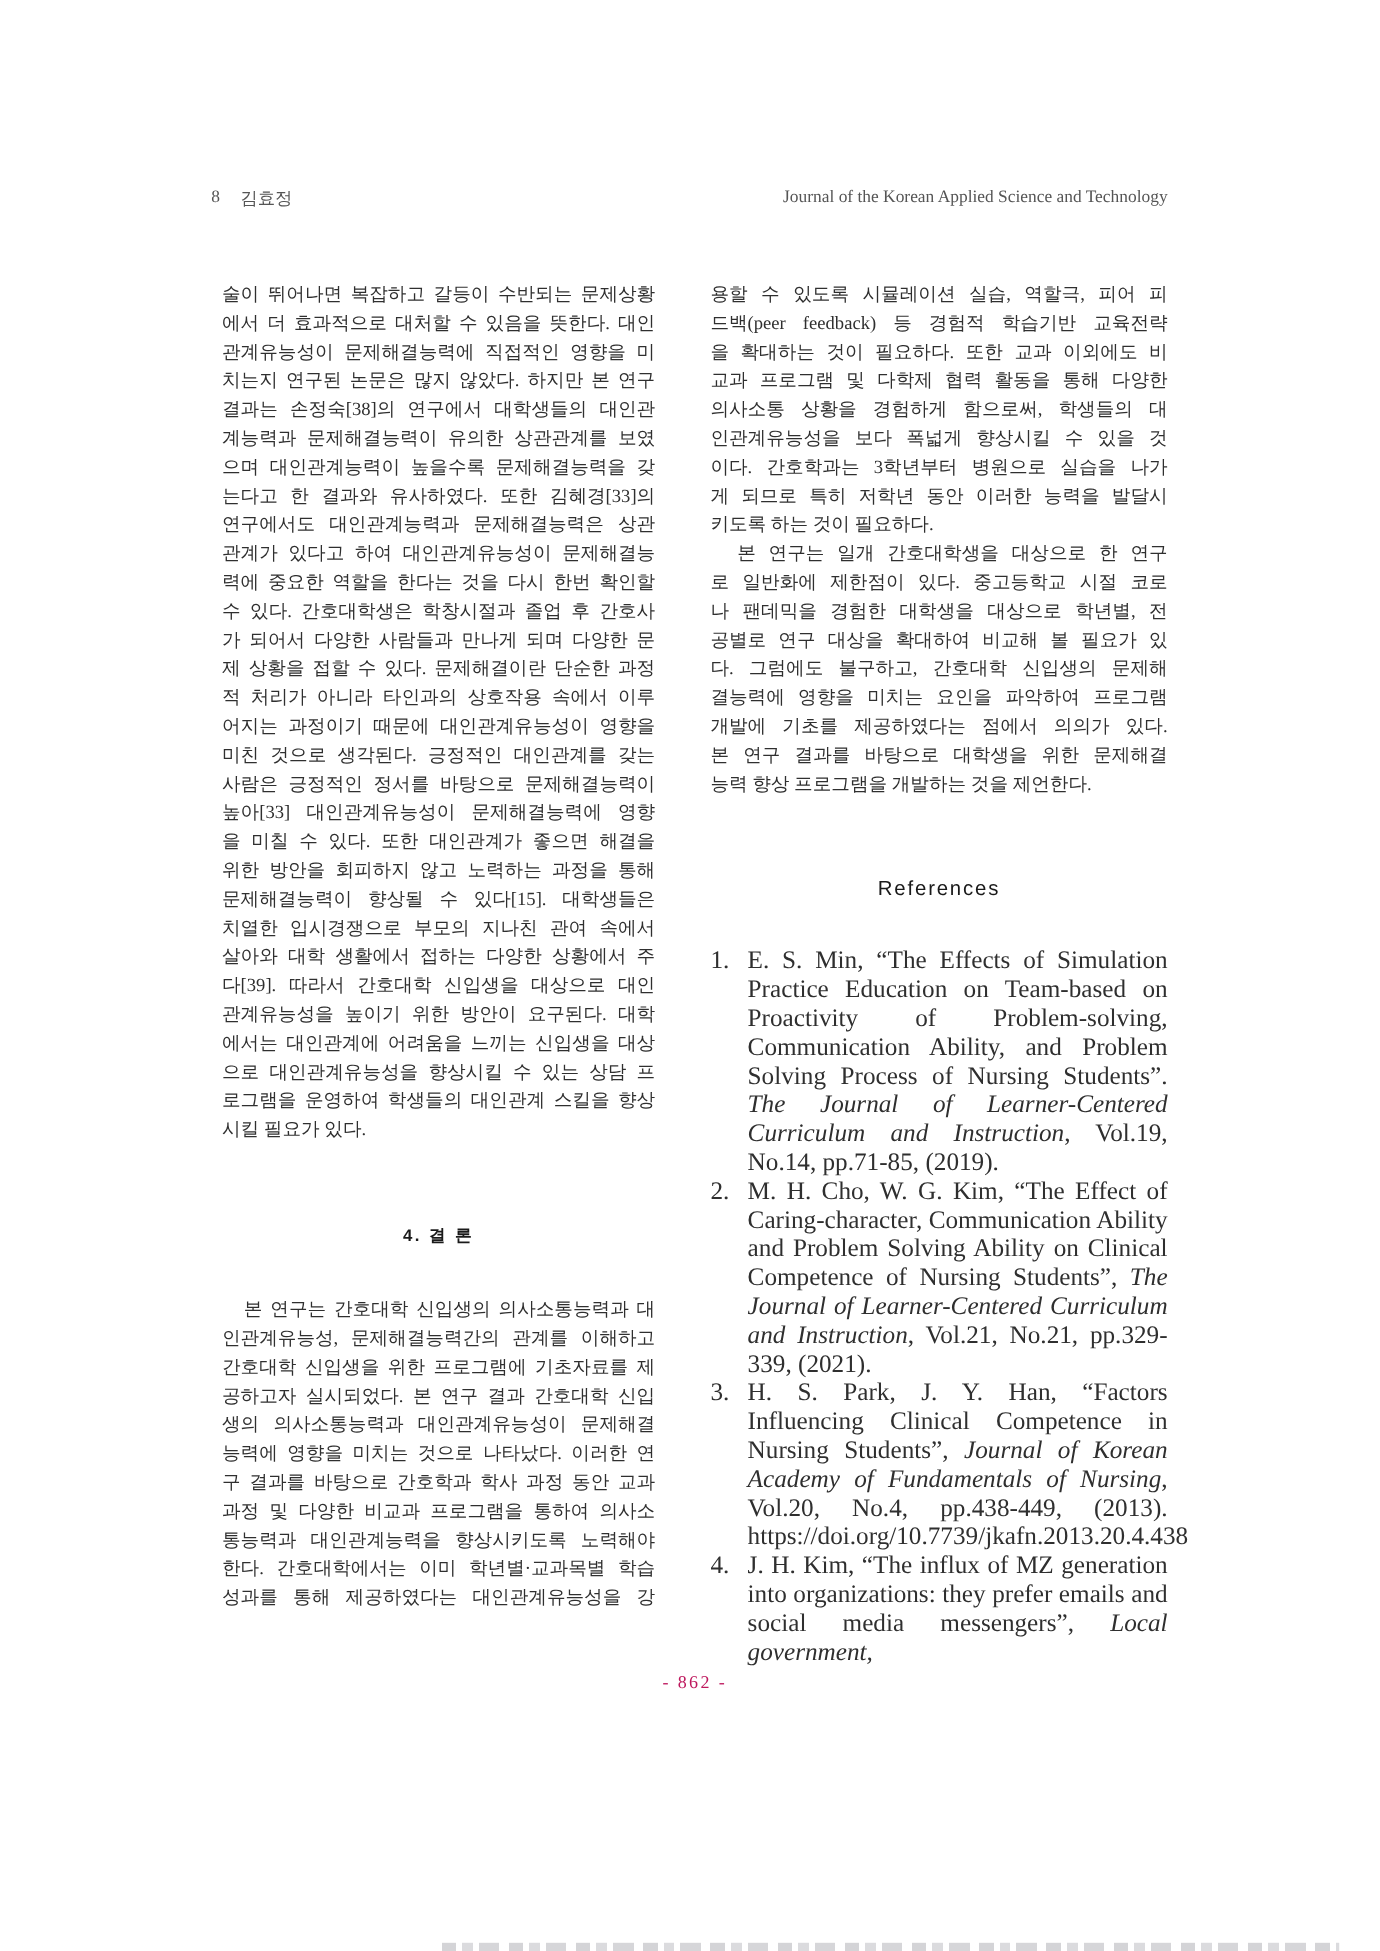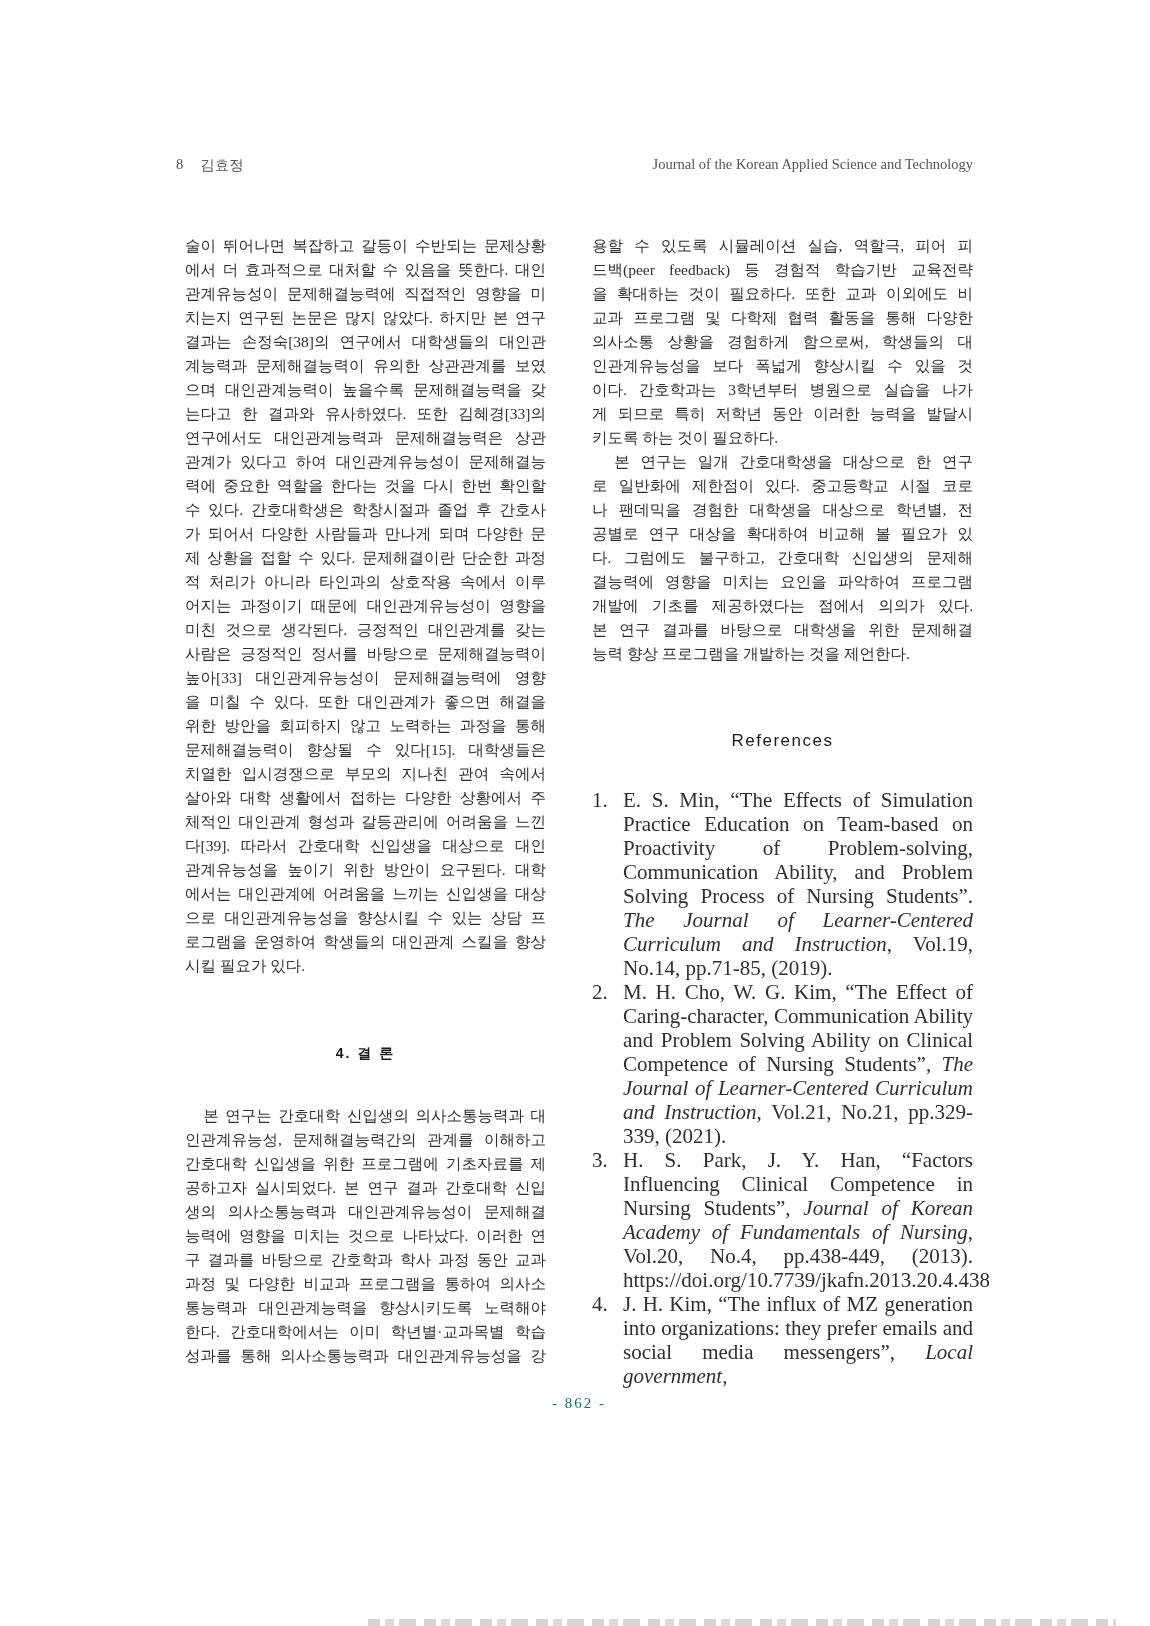--- a/index.html
+++ b/index.html
@@ -42,21 +42,21 @@
   }
   .ref-item {
     font-size:21px; line-height:24px;
     text-align:justify;
     padding-left:31px; text-indent:-31px;
   }
   .ref-num { display:inline-block; width:31px; text-indent:0; }
   .ital { font-style:italic; }
   .page-footer {
     position:absolute; top:1395px; left:185px; width:788px;
-    text-align:center; font-size:15px; color:#0f766e; letter-spacing:2px;
+    text-align:center; font-size:15px; color:#be185d; letter-spacing:2px;
   }
   .bottom-artifact {
     position:absolute; bottom:0; left:368px; width:748px; height:7px;
     background:repeating-linear-gradient(90deg,
       #c6c6ca 0 12px, transparent 12px 17px,
       #cfcfd3 17px 26px, transparent 26px 31px,
       #c9c9cd 31px 48px, transparent 48px 56px);
     opacity:.75; filter:blur(.6px);
   }
 </style>
@@ -90,41 +90,40 @@
       <div class="line">적 처리가 아니라 타인과의 상호작용 속에서 이루</div>
       <div class="line">어지는 과정이기 때문에 대인관계유능성이 영향을</div>
       <div class="line">미친 것으로 생각된다. 긍정적인 대인관계를 갖는</div>
       <div class="line">사람은 긍정적인 정서를 바탕으로 문제해결능력이</div>
       <div class="line">높아[33] 대인관계유능성이 문제해결능력에 영향</div>
       <div class="line">을 미칠 수 있다. 또한 대인관계가 좋으면 해결을</div>
       <div class="line">위한 방안을 회피하지 않고 노력하는 과정을 통해</div>
       <div class="line">문제해결능력이 향상될 수 있다[15]. 대학생들은</div>
       <div class="line">치열한 입시경쟁으로 부모의 지나친 관여 속에서</div>
       <div class="line">살아와 대학 생활에서 접하는 다양한 상황에서 주</div>
-      <div class="line">체적인 대인관계 형성과 갈등관리에 어려움을 느낀</div>
       <div class="line">다[39]. 따라서 간호대학 신입생을 대상으로 대인</div>
       <div class="line">관계유능성을 높이기 위한 방안이 요구된다. 대학</div>
       <div class="line">에서는 대인관계에 어려움을 느끼는 신입생을 대상</div>
       <div class="line">으로 대인관계유능성을 향상시킬 수 있는 상담 프</div>
       <div class="line">로그램을 운영하여 학생들의 대인관계 스킬을 향상</div>
       <div class="line flush">시킬 필요가 있다.</div>
     </div>
   <div class="section-heading">4. 결 론</div>
   <div>
       <div class="line">　본 연구는 간호대학 신입생의 의사소통능력과 대</div>
       <div class="line">인관계유능성, 문제해결능력간의 관계를 이해하고</div>
       <div class="line">간호대학 신입생을 위한 프로그램에 기초자료를 제</div>
       <div class="line">공하고자 실시되었다. 본 연구 결과 간호대학 신입</div>
       <div class="line">생의 의사소통능력과 대인관계유능성이 문제해결</div>
       <div class="line">능력에 영향을 미치는 것으로 나타났다. 이러한 연</div>
       <div class="line">구 결과를 바탕으로 간호학과 학사 과정 동안 교과</div>
       <div class="line">과정 및 다양한 비교과 프로그램을 통하여 의사소</div>
       <div class="line">통능력과 대인관계능력을 향상시키도록 노력해야</div>
       <div class="line">한다. 간호대학에서는 이미 학년별·교과목별 학습</div>
-      <div class="line">성과를 통해 의사소통능력과 대인관계유능성을 강</div>
+      <div class="line">성과를 통해 제공하였다는 대인관계유능성을 강</div>
     </div>
 </div>
 
 <div class="col col-right">
   <div>
       <div class="line">용할 수 있도록 시뮬레이션 실습, 역할극, 피어 피</div>
       <div class="line">드백(peer feedback) 등 경험적 학습기반 교육전략</div>
       <div class="line">을 확대하는 것이 필요하다. 또한 교과 이외에도 비</div>
       <div class="line">교과 프로그램 및 다학제 협력 활동을 통해 다양한</div>
       <div class="line">의사소통 상황을 경험하게 함으로써, 학생들의 대</div>

